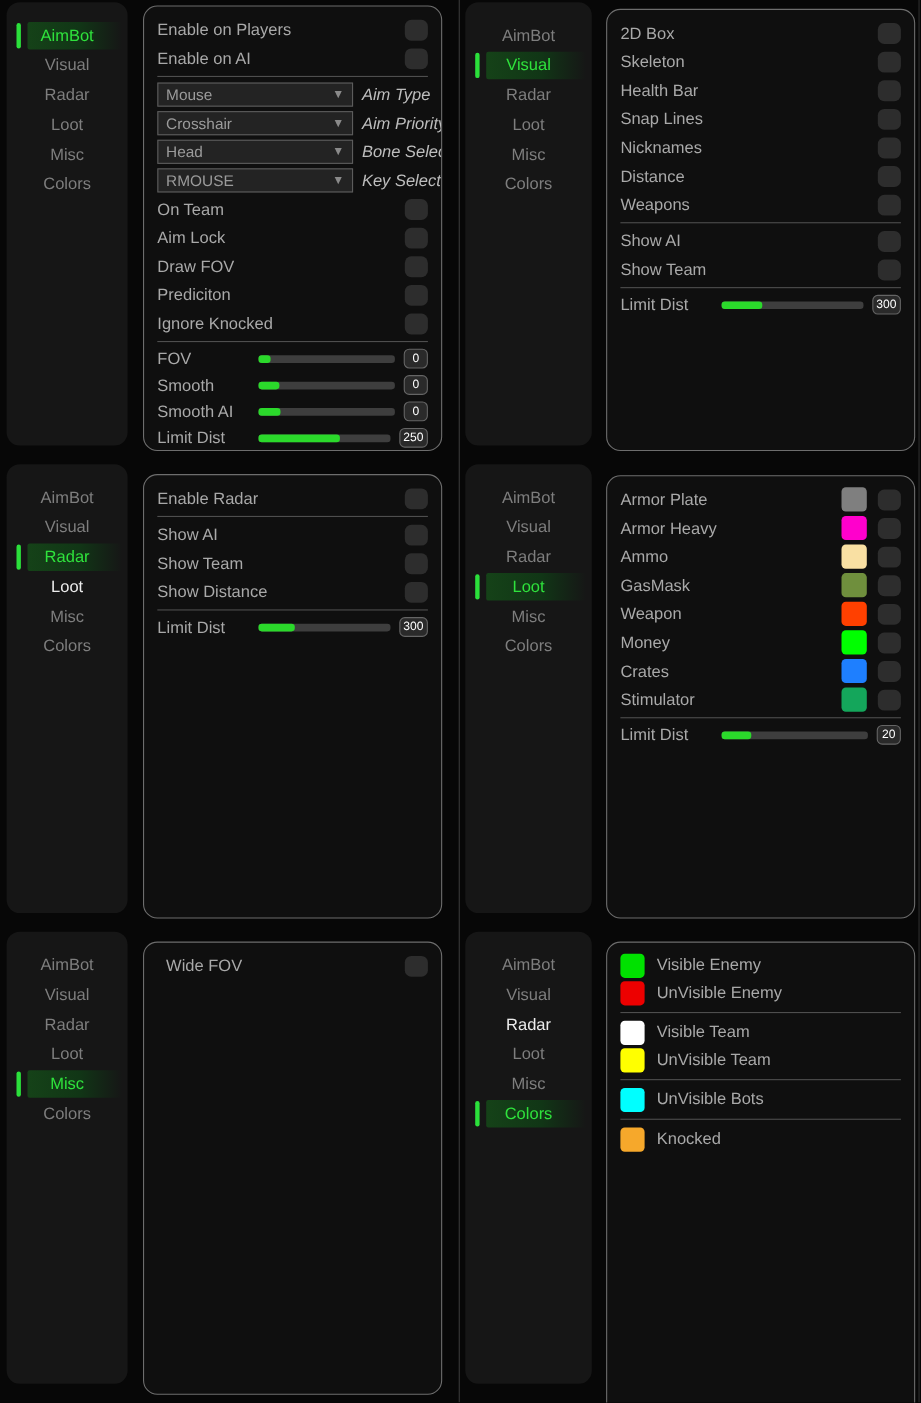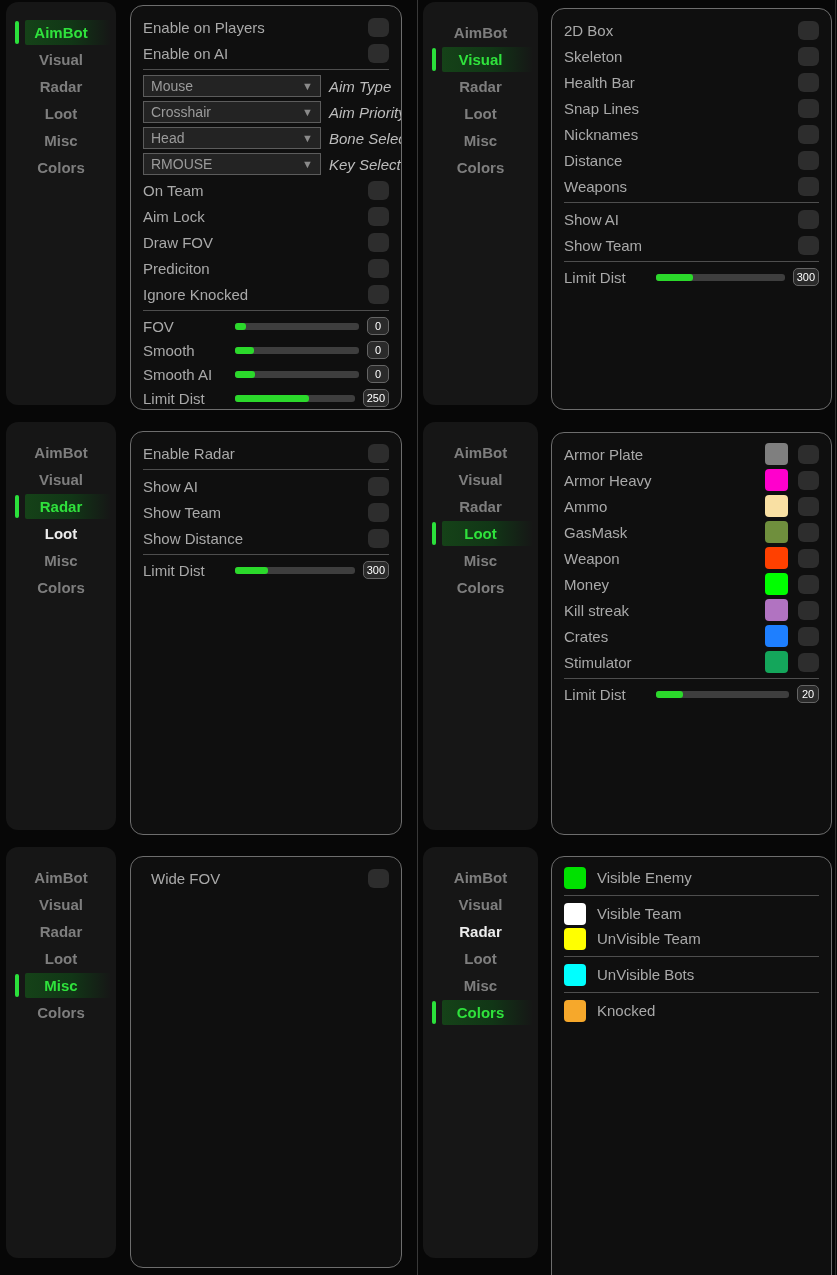--- a/index.html
+++ b/index.html
@@ -7,21 +7,21 @@
     width:837px;height:1275px;position:relative;overflow:hidden;
     background:#070707;
     font-family:"Liberation Sans", sans-serif;
     -webkit-font-smoothing:antialiased;
   }
   .vline{position:absolute;top:0;width:1px;height:1275px;background:#383838;}
 
   
   .sidebar{
     position:absolute;background:#161616;border-radius:12px;
-    box-sizing:border-box;padding-top:17px;font-weight:bold;
+    box-sizing:border-box;padding-top:17px;
   }
   .side-item{
     position:relative;height:27px;display:flex;align-items:center;justify-content:center;
     color:#7e7e7e;font-size:15px;cursor:default;
   }
   .side-item .si-label{position:relative;z-index:2;}
   .side-item.highlight{color:#ececec;}
   .side-item.selected{color:#2fe23c;}
   .side-item.selected::before{
     content:"";position:absolute;left:9px;top:2px;bottom:2px;width:4px;
@@ -352,25 +352,20 @@
     <span class="llabel">Weapon</span>
     <span class="swatch" style="background: rgb(255, 64, 0);"></span>
     <span class="cb"></span>
   </div>
   <div class="lrow">
     <span class="llabel">Money</span>
     <span class="swatch" style="background: rgb(0, 255, 0);"></span>
     <span class="cb"></span>
   </div>
   <div class="lrow">
-    <span class="llabel">Kill streak</span>
-    <span class="swatch" style="background: rgb(177, 115, 193);"></span>
-    <span class="cb"></span>
-  </div>
-  <div class="lrow">
     <span class="llabel">Crates</span>
     <span class="swatch" style="background: rgb(30, 127, 255);"></span>
     <span class="cb"></span>
   </div>
   <div class="lrow">
     <span class="llabel">Stimulator</span>
     <span class="swatch" style="background: rgb(20, 166, 91);"></span>
     <span class="cb"></span>
   </div>
   <div class="divider"></div>
@@ -430,20 +425,24 @@
   <div class="side-item selected">
       <span class="si-label">Colors</span>
     </div>
 </div>
 
 <div class="content" style="left:551px;top:856px;width:281px;height:504px;">
   <div class="krow">
     <span class="kswatch" style="background: rgb(0, 225, 0);"></span>
     <span class="klabel">Visible Enemy</span>
   </div>
+  <div class="krow">
+    <span class="kswatch" style="background: rgb(237, 0, 0);"></span>
+    <span class="klabel">UnVisible Enemy</span>
+  </div>
   <div class="kdiv"></div>
   <div class="krow">
     <span class="kswatch" style="background: rgb(255, 255, 255);"></span>
     <span class="klabel">Visible Team</span>
   </div>
   <div class="krow">
     <span class="kswatch" style="background: rgb(255, 255, 0);"></span>
     <span class="klabel">UnVisible Team</span>
   </div>
   <div class="kdiv"></div>

